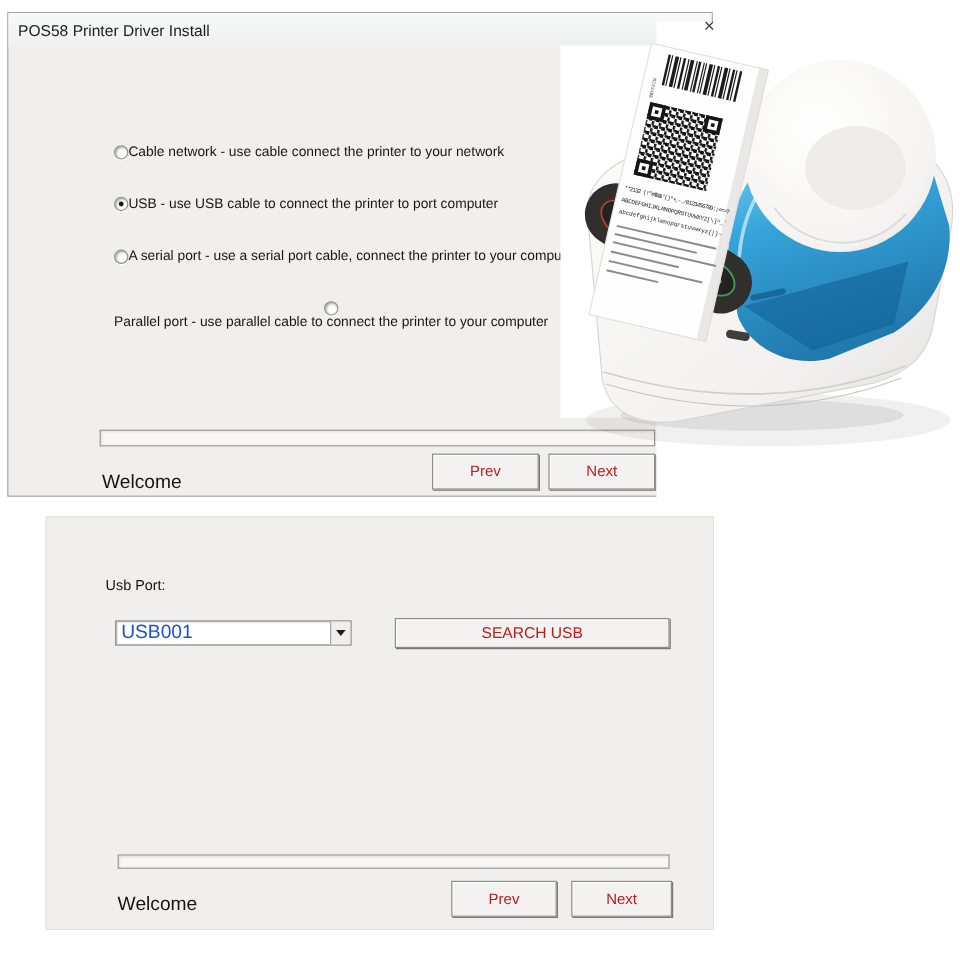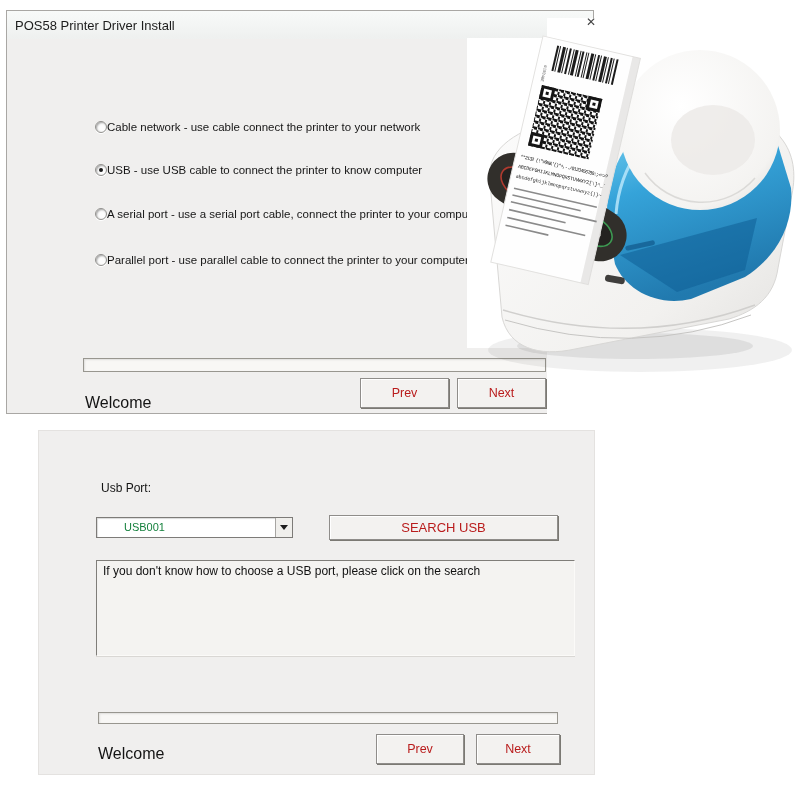--- a/index.html
+++ b/index.html
@@ -31,25 +31,25 @@
   .btn { position:absolute; display:flex; align-items:center; justify-content:center;
          background:#f3f2f0; border:1px solid #8f8d8a; color:#b91c1c; font-size:12.5px;
          box-shadow:1px 1px 0 0 #7b7973, inset 1px 1px 0 #ffffff; cursor:default; }
 
   
   .photo { position:absolute; left:455px; top:18px; width:345px; height:400px; z-index:20; }
 
   
   .dlg2 { position:absolute; left:38px; top:430px; width:557px; height:345px;
           background:#f0efee; border:1px solid #e4e2e0; z-index:5; }
-  .usb-label { position:absolute; left:62px; top:50px; font-size:12px; color:#141414; }
+  .usb-label { position:absolute; left:49px; top:50px; font-size:12px; color:#141414; }
   .combo { position:absolute; left:57px; top:86px; width:197px; height:21px; background:#ffffff;
            border:1px solid #7d7b78; box-shadow:inset 1px 1px 1px rgba(0,0,0,.15);
            display:flex; align-items:center; }
-  .combo-value { flex:1; font-size:11px; color:#15803d; padding-left:4px; line-height:19px;margin-left:23px; }
+  .combo-value { flex:1; font-size:16px; color:#1d4ed8; padding-left:4px; line-height:19px; }
   .combo-arrow { width:17px; height:100%; background:#f0efec; border-left:1px solid #a7a5a2;
                  display:flex; align-items:center; justify-content:center; }
   .combo-arrow i { width:0; height:0; border:4px solid transparent; border-top:5px solid #1d1d1d;
                    margin-top:4px; }
   .search-btn { left:290px; top:84px; width:229px; height:25px; font-size:13px; }
   .helpbox { position:absolute; left:57px; top:129px; width:479px; height:96px;
              background:#f4f3f1; border:1px solid; border-color:#7f7d79 #fbfaf8 #fbfaf8 #7f7d79;
              box-shadow:0 1px 0 #d9d7d4; font-size:12px; color:#111; padding:3px 6px; }
 </style>
 </head>
@@ -59,27 +59,27 @@
   <div class="titlebar">
     <span class="titlebar-text">POS58 Printer Driver Install</span>
   </div>
 
   <div class="radio-row" style="top:107px;">
     <span class="radio"></span>
     <span class="radio-label">Cable network - use cable connect the printer to your network</span>
   </div>
   <div class="radio-row" style="top:150px;">
     <span class="radio sel"></span>
-    <span class="radio-label">USB - use USB cable to connect the printer to know computer</span>
+    <span class="radio-label">USB - use USB cable to connect the printer to port computer</span>
   </div>
   <div class="radio-row" style="top:194px;">
     <span class="radio"></span>
     <span class="radio-label">A serial port - use a serial port cable, connect the printer to your computer</span>
   </div>
-  <div class="radio-row" style="top:240px;">
+  <div class="radio-row" style="top:240px;flex-direction:column;">
     <span class="radio"></span>
     <span class="radio-label">Parallel port - use parallel cable to connect the printer to your computer</span>
   </div>
 
   <div class="progress" style="left:76px; top:347px; width:463px; height:14px;">
     <div class="fill" style="width: 0%;"></div>
   </div>
   <span class="status-label" style="left:78px; top:383px;">Welcome</span>
   <div class="btn" style="left:353px; top:367px; width:89px; height:30px;">Prev</div>
   <div class="btn" style="left:450px; top:367px; width:89px; height:30px;">Next</div>
@@ -219,23 +219,20 @@
 
   <div class="combo">
     <span class="combo-value">USB001</span>
     <span class="combo-arrow">
         <i></i>
       </span>
   </div>
 
   <div class="btn search-btn">SEARCH USB</div>
 
-  <div class="helpbox">
-    <span>If you don't know how to choose a USB port, please click on the search</span>
-  </div>
 
   <div class="progress" style="left:59px; top:281px; width:460px; height:12px;">
     <div class="fill" style="width: 0%;"></div>
   </div>
   <span class="status-label" style="left:59px; top:314px;">Welcome</span>
   <div class="btn" style="left:337px; top:303px; width:88px; height:30px;">Prev</div>
   <div class="btn" style="left:437px; top:303px; width:84px; height:30px;">Next</div>
 </div>
 
 </body></html>

